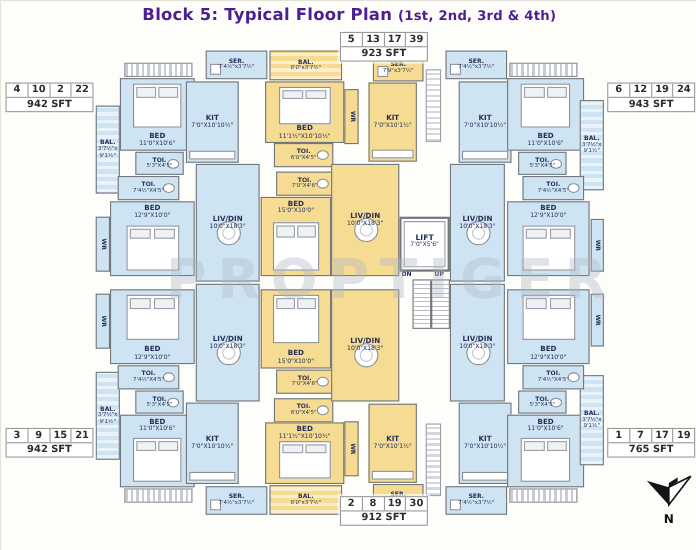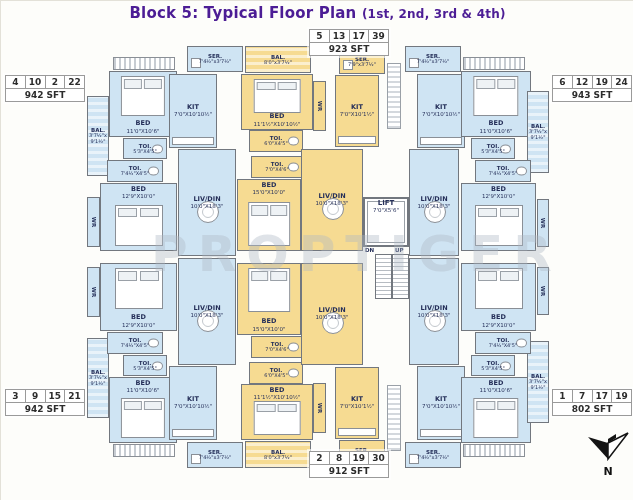--- a/index.html
+++ b/index.html
@@ -38,21 +38,21 @@
       background:#fff;border:1px solid #8a8f96;z-index:2;}
   .kc{position:absolute;left:2px;right:2px;bottom:2px;height:6px;background:#fff;border:1px solid #8a8f96;z-index:2;}
   .sq{position:absolute;left:3px;bottom:3px;width:8px;height:8px;background:#fff;border:1px solid #8a8f96;z-index:2;}
   
   .hatch{position:absolute;background:repeating-linear-gradient(90deg,#c7ccd2 0 2px,#ffffff 2px 5px);
          border:1px solid #8a8f96;box-sizing:border-box;z-index:2;}
   .hatchv{position:absolute;background:repeating-linear-gradient(0deg,#d4d8dd 0 2px,#ffffff 2px 5px);
          border:1px solid #9aa0a7;box-sizing:border-box;z-index:1;}
   #lift{position:absolute;left:362px;top:196px;width:46px;height:50px;background:#fff;border:2px solid #72777e;
         box-shadow:inset 0 0 0 2px #fff,inset 0 0 0 3px #9aa0a7;z-index:2;text-align:center;box-sizing:border-box;}
-  #lift .rname{font-size:7px;} 
+  #lift .rname{font-size:7px;margin-top:13px;} 
   #stairs{position:absolute;left:374px;top:253px;width:34px;height:45px;border:1.5px solid #72777e;box-sizing:border-box;
           background:repeating-linear-gradient(180deg,#ffffff 0 3px,#b7bcc2 3px 4px);z-index:2;}
   #stairs .mid{position:absolute;left:50%;top:0;bottom:0;width:2px;background:#72777e;margin-left:-1px;}
   .updn{position:absolute;z-index:4;font-size:5.5px;font-weight:bold;color:#26305a;}
   
   #watermark{position:absolute;left:150px;top:224px;z-index:5;pointer-events:none;
              font-size:50px;font-weight:bold;letter-spacing:10px;color:#aeb8c4;opacity:.38;}
   
   #compass{position:absolute;left:584px;top:430px;width:46px;text-align:center;z-index:7;}
   #compass .nlab{font-size:11px;font-weight:bold;color:#111;margin-top:0px;}
@@ -117,21 +117,21 @@
     <div class="uarea">912 SFT</div>
   </div>
 
   <div class="utable" style="left:551px;top:388px">
     <div class="urow">
       <span class="ucell">1</span>
       <span class="ucell">7</span>
       <span class="ucell">17</span>
       <span class="ucell">19</span>
     </div>
-    <div class="uarea">802 SFT</div>
+    <div class="uarea">765 SFT</div>
   </div>
 
   <div id="plan">
       <div class="room blue balr tiny" style="left: 86px; top: 95px; width: 22px; height: 80px;">
         <div class="rlabel lp-center">
           <span class="rname">BAL.</span>
           <span class="rdims">3'7½"x 9'1½"</span>
         </div>
       </div>
       <div class="room blue" style="left: 108px; top: 70px; width: 68px; height: 66px;">

